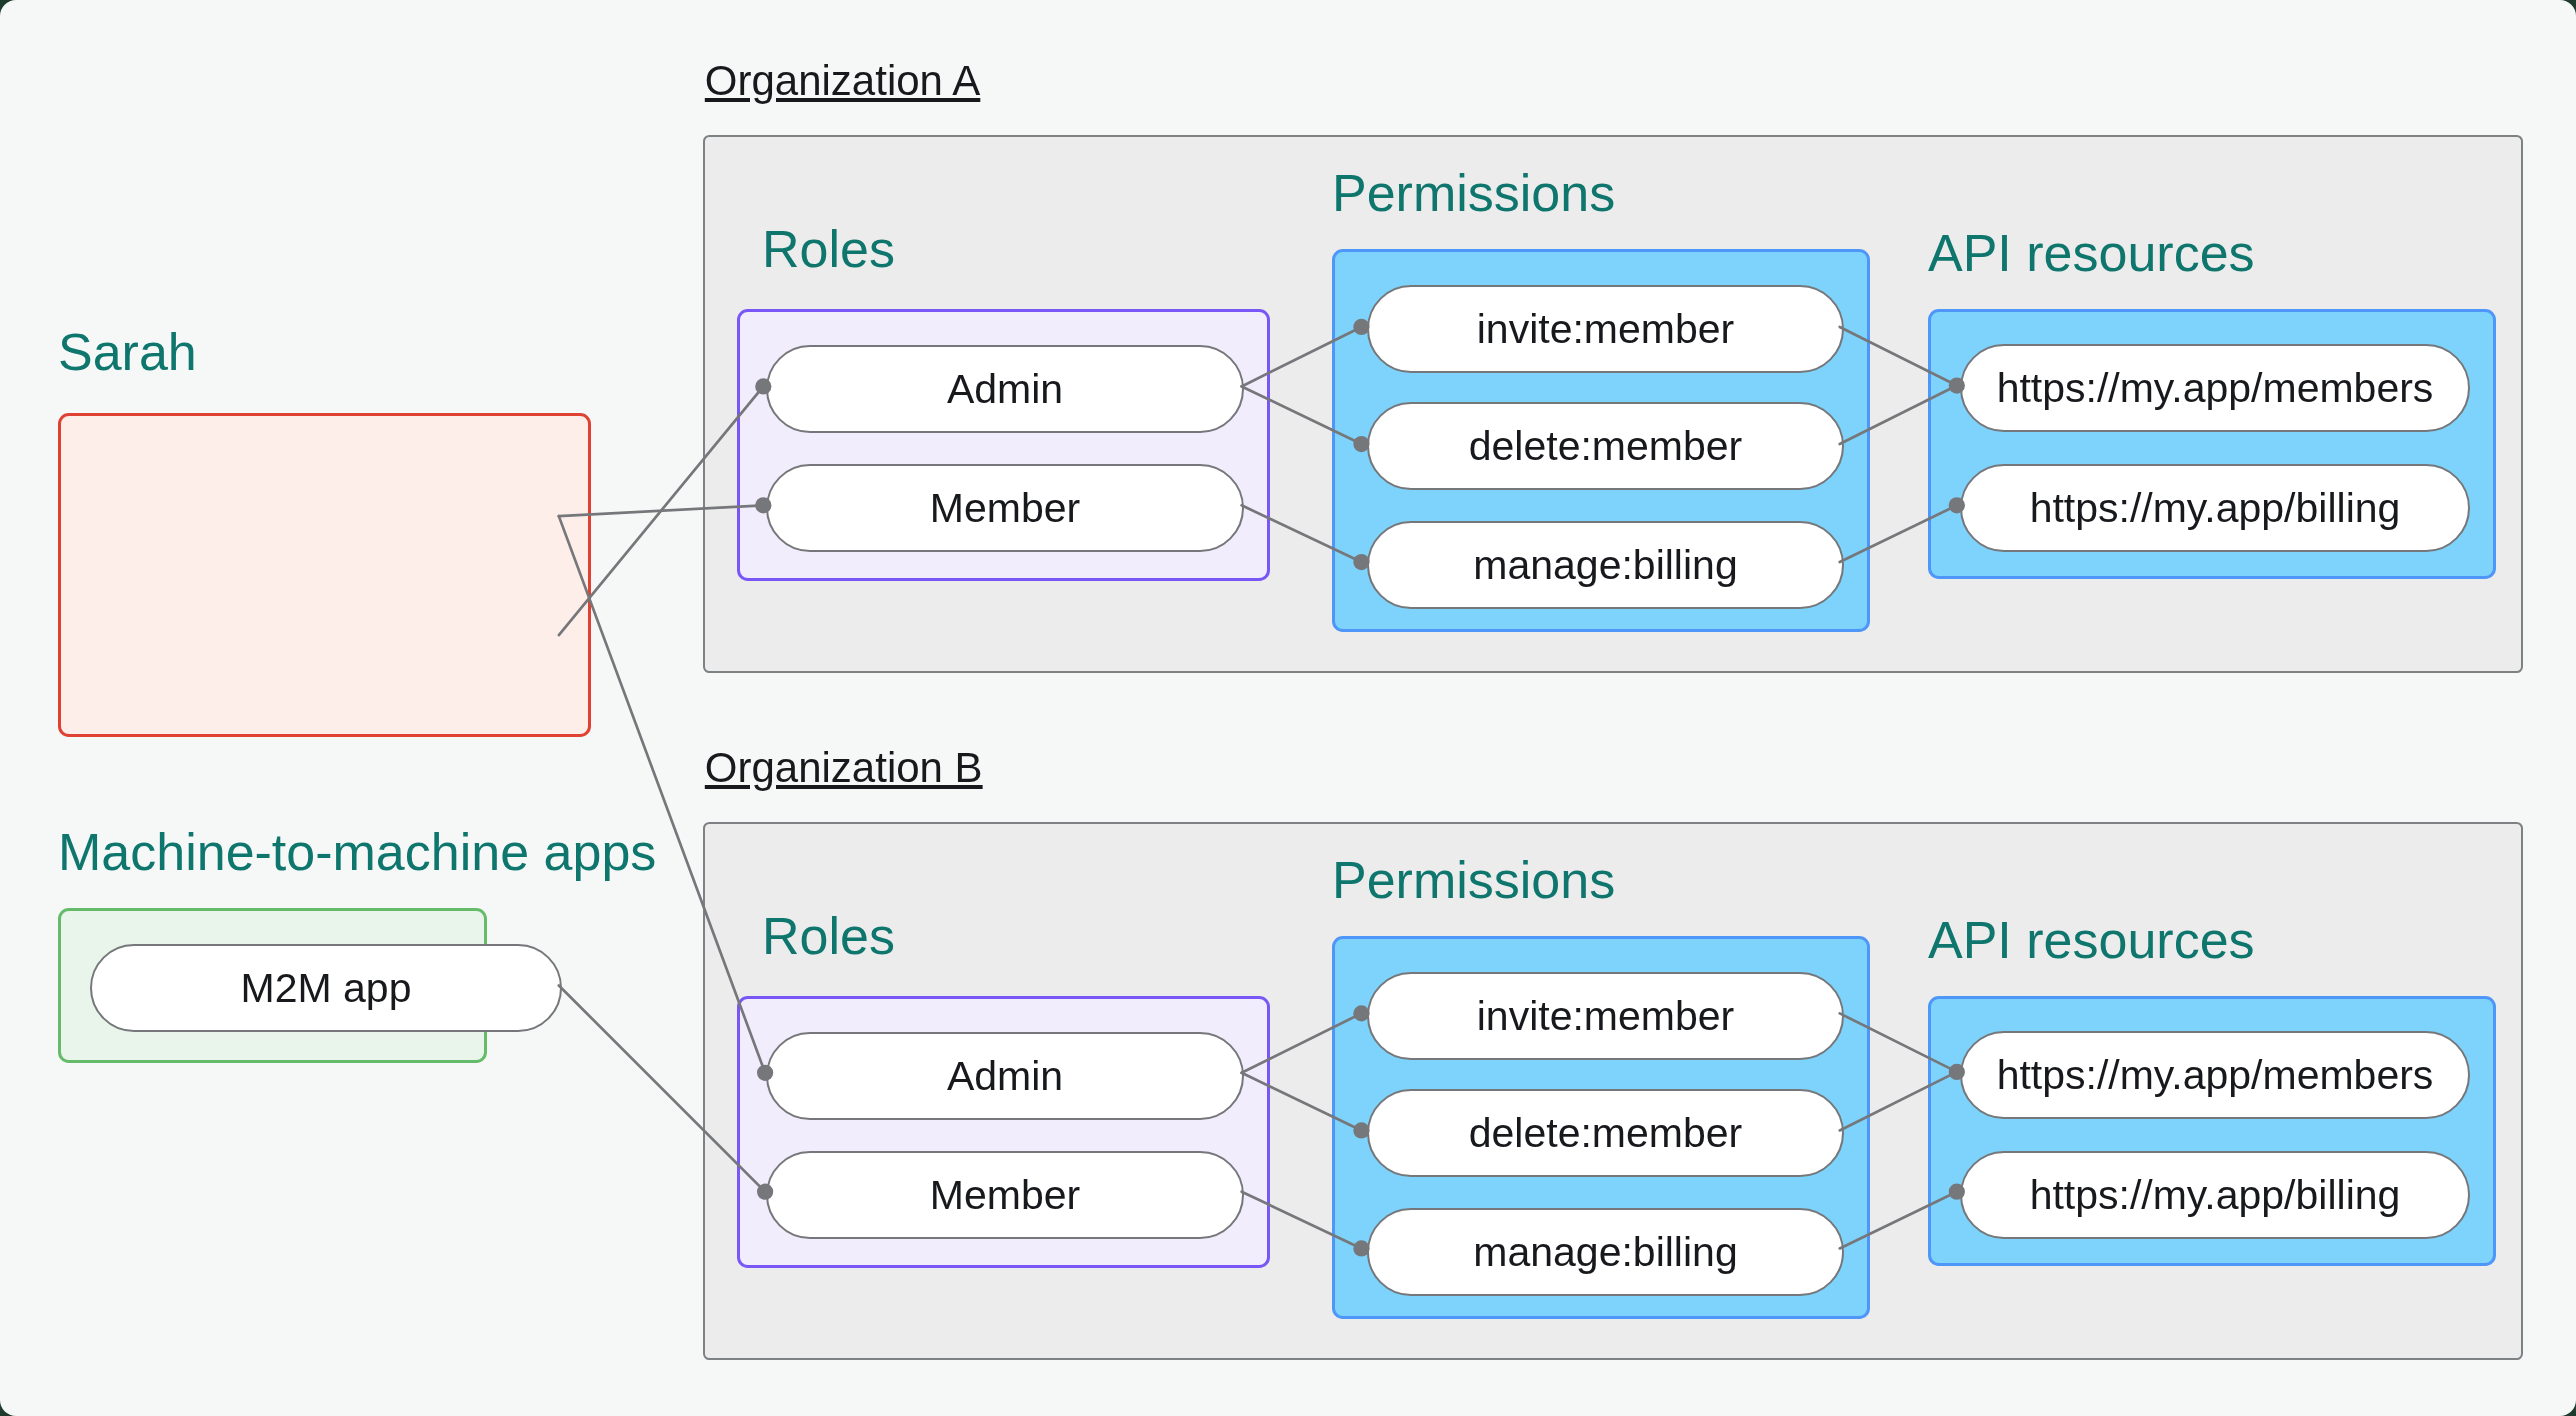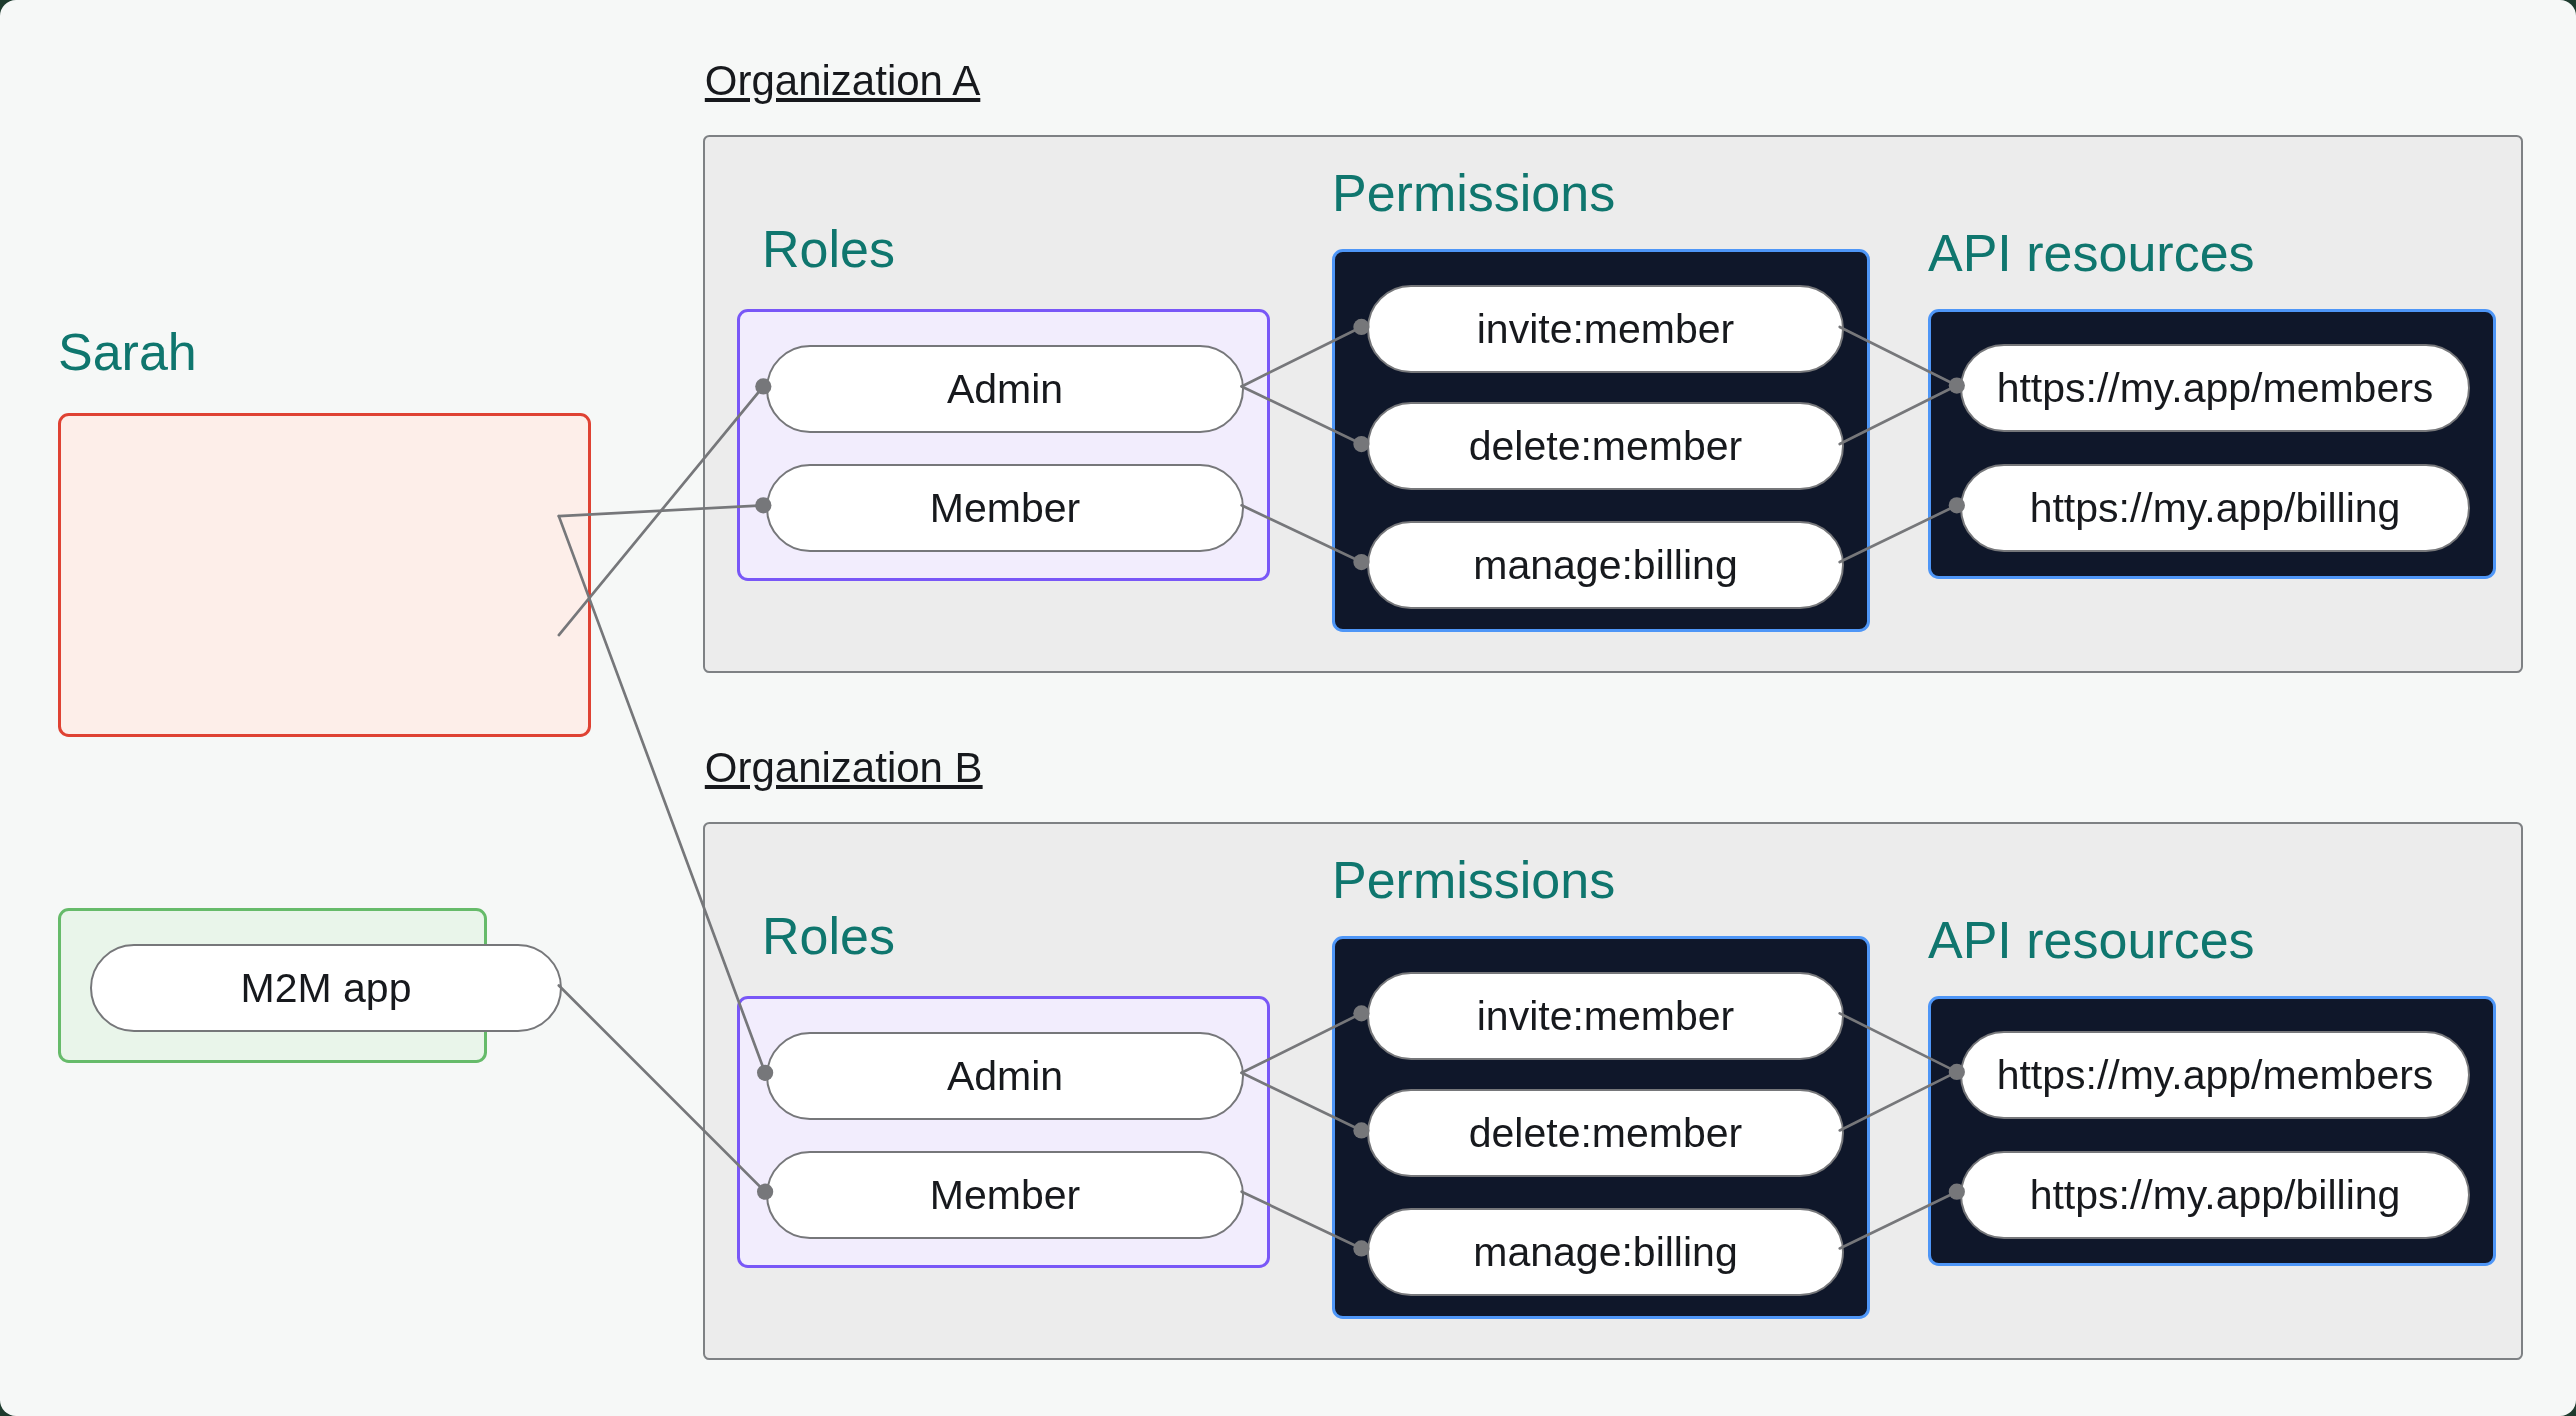--- a/index.html
+++ b/index.html
@@ -29,21 +29,21 @@
   }
   .group{
     position:absolute;
     border-radius:10.8px;
     box-sizing:border-box;
     z-index:4;
   }
   .users-box{background:#fdeee9;border:3.6px solid #df4233;}
   .m2m-box{background:#e9f5ea;border:3.6px solid #66bb6a;}
   .roles-box{background:#f2edfd;border:3.6px solid #7957f7;}
-  .blue-box{background:#0f172a;border:3.6px solid #4e96f7;}
+  .blue-box{background:#7dd3fc;border:3.6px solid #4e96f7;}
   .org{
     position:absolute;left:703px;width:1820px;height:538px;
     z-index:2;
   }
   .org-rect{
     position:absolute;left:0;top:0;right:0;bottom:0;
     background:#ececec;border:2.7px solid #7e8184;border-radius:6.3px;
     box-sizing:border-box;
   }
   .org-title{
@@ -103,20 +103,21 @@
       <circle cx="1511" cy="1386" r="9"></circle>
       <circle cx="2172" cy="1190" r="9"></circle>
       <circle cx="2172" cy="1323" r="9"></circle>
     </g>
   </svg>
 
   <div class="lbl" style="left:58px;top:330px;">Sarah</div>
   <div class="group users-box" style="left:58px;top:413px;width:533px;height:324px;">
   </div>
 
+  <div class="lbl" style="left:58px;top:830px;">Machine-to-machine apps</div>
   <div class="group m2m-box" style="left:58px;top:908px;width:429px;height:155px;">
     <div class="pill" style="left:29px;top:33px;width:472px;height:88px;">M2M app</div>
   </div>
 
   <div class="org" style="top:135px;">
     <div class="org-title">Organization A</div>
     <div class="org-rect"></div>
 
     <div class="lbl" style="left:59px;top:92px;">Roles</div>
     <div class="group roles-box" style="left:34px;top:174px;width:533px;height:272px;">

